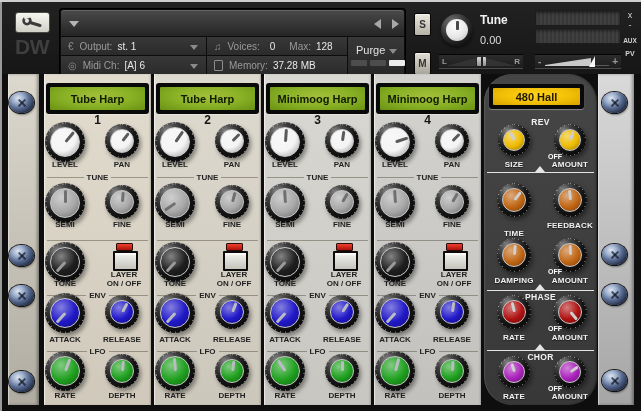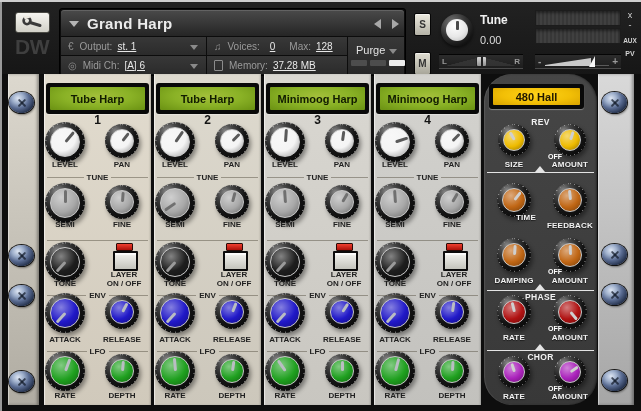--- a/index.html
+++ b/index.html
@@ -11,21 +11,21 @@
   .dw{position:absolute;left:8px;top:33px;width:44px;text-align:center;font-size:21px;font-weight:bold;color:#3f3f3f;letter-spacing:-0.5px;}
   .ibox{position:absolute;left:57px;top:6px;width:345px;height:66px;background:#0c0c0c;border-radius:3px;border:1px solid #000;}
   .trow{position:absolute;left:1px;top:1px;right:1px;height:26px;background:linear-gradient(#4a4a4a,#252525);border-radius:3px 3px 0 0;box-shadow:inset 0 1px 0 rgba(255,255,255,.14);}
   .ddt{width:0;height:0;border-left:5px solid transparent;border-right:5px solid transparent;border-top:6px solid #b5b5b5;position:absolute;left:8px;top:11px;}
   .title{position:absolute;left:26px;top:0;line-height:27px;font-size:15px;font-weight:bold;color:#ececec;letter-spacing:.3px;}
   .navp{position:absolute;top:9px;width:0;height:0;border-top:5px solid transparent;border-bottom:5px solid transparent;}
   .prev{left:313px;border-right:7px solid #a8a8a8;}
   .next{left:331px;border-left:7px solid #a8a8a8;}
   .rows{position:absolute;left:1px;top:28px;right:1px;bottom:1px;display:grid;grid-template-columns:145px 140px 1fr;grid-template-rows:1fr 1fr;gap:1px;background:#0c0c0c;}
   .cell{background:linear-gradient(#383838,#2b2b2b);color:#9a9a9a;font-size:10px;display:flex;align-items:center;padding:0 7px;position:relative;}
-  .cell .val{color:#e8e8e8;margin-left:5px;text-decoration:underline;}
+  .cell .val{color:#e8e8e8;margin-left:5px;}
   .cell .ico{margin-right:6px;color:#8c8c8c;font-size:10px;}
   .cell .dd{position:absolute;right:8px;top:8px;width:0;height:0;border-left:4px solid transparent;border-right:4px solid transparent;border-top:5px solid #8a8a8a;}
   .purgecell{grid-row:1 / span 2;background:linear-gradient(#383838,#282828);position:relative;color:#e2e2e2;font-size:11px;}
   .purgecell .ptxt{position:absolute;left:8px;top:7px;text-align:right;}
   .purgecell .dd2{position:absolute;right:7px;top:12px;width:0;height:0;border-left:4px solid transparent;border-right:4px solid transparent;border-top:5px solid #8a8a8a;}
   .pbars{position:absolute;left:3px;bottom:8px;display:flex;gap:3px;}
   .pbar{width:16px;height:6px;border-radius:1px;background:#4d4d4d;}
   .pbar.on{background:#ececec;}
   .sbtn{position:absolute;left:412px;width:15px;height:21px;border-radius:2px;border:1px solid #060606;background:linear-gradient(#eceadf,#b4b2a6);font-size:10px;font-weight:bold;color:#333;display:flex;align-items:center;justify-content:center;box-shadow:inset 0 1px 0 rgba(255,255,255,.6);}
   .mtr{position:absolute;left:533px;width:84px;height:14px;border:1px solid #1c1c1c;background:repeating-linear-gradient(90deg,#404040 0 2px,#373737 2px 4px);box-shadow:inset 0 2px 3px rgba(0,0,0,.45);}
@@ -76,21 +76,20 @@
       <svg width="24" height="13" viewBox="0 0 24 13">
         <circle cx="6" cy="4.8" r="3.4" fill="none" stroke="#3a3a3a" stroke-width="2.6"></circle>
         <rect x="3" y="-1.5" width="6" height="4.2" fill="#ece9e0" transform="rotate(-20 6 1)"></rect>
         <line x1="9" y1="6.5" x2="19" y2="9.5" stroke="#3a3a3a" stroke-width="3" stroke-linecap="round"></line>
       </svg>
     </div>
     <div class="dw">DW</div>
     <div class="ibox">
       <div class="trow">
         <span class="ddt"></span>
-        <span class="title">Grand Harp</span>
         <span class="navp prev"></span>
         <span class="navp next"></span>
       </div>
       <div class="rows">
         <div class="cell" style="grid-column:1;grid-row:1;">
           <span class="ico">€</span>
           <span>Output:</span>
           <span class="val">st. 1</span>
           <span class="dd"></span>
         </div>
@@ -538,21 +537,21 @@
         </div>
         <div class="fxlab" style="left: 56px; top: 86px;">AMOUNT</div>
         <div class="off" style="left: 56px; top: 79px;">OFF</div>
         <div class="fxline" style="top: 98px;"></div>
         <div class="fxtri" style="left: 51px; top: 92px;"></div>
         <div class="knob" style="left: 13px; top: 109px; width: 34px; height: 34px;">
           <div class="ticks"></div>
           <div class="face" style="left: 5px; top: 5px; width: 24px; height: 24px; background: radial-gradient(circle at 36% 30%, rgb(220, 170, 125), rgb(192, 102, 20) 55%, rgb(119, 63, 12) 100%);"></div>
           <div class="ptr" style="left: 15.5px; top: 7px; width: 3px; height: 10px; background: rgb(207, 207, 207); transform-origin: 50% 100%; transform: rotate(38deg);"></div>
         </div>
-        <div class="fxlab" style="left: 0px; top: 139px; padding-left: 12px;">TIME</div>
+        <div class="fxlab" style="left: 0px; top: 155px;">TIME</div>
         <div class="knob" style="left: 69px; top: 109px; width: 34px; height: 34px;">
           <div class="ticks"></div>
           <div class="face" style="left: 5px; top: 5px; width: 24px; height: 24px; background: radial-gradient(circle at 36% 30%, rgb(220, 170, 125), rgb(192, 102, 20) 55%, rgb(119, 63, 12) 100%);"></div>
           <div class="ptr" style="left: 15.5px; top: 7px; width: 3px; height: 10px; background: rgb(207, 207, 207); transform-origin: 50% 100%; transform: rotate(-6deg);"></div>
         </div>
         <div class="fxlab" style="left: 56px; top: 147px;">FEEDBACK</div>
         <div class="knob" style="left: 13px; top: 164px; width: 34px; height: 34px;">
           <div class="ticks"></div>
           <div class="face" style="left: 5px; top: 5px; width: 24px; height: 24px; background: radial-gradient(circle at 36% 30%, rgb(220, 170, 125), rgb(192, 102, 20) 55%, rgb(119, 63, 12) 100%);"></div>
           <div class="ptr" style="left: 15.5px; top: 7px; width: 3px; height: 10px; background: rgb(207, 207, 207); transform-origin: 50% 100%; transform: rotate(4deg);"></div>

